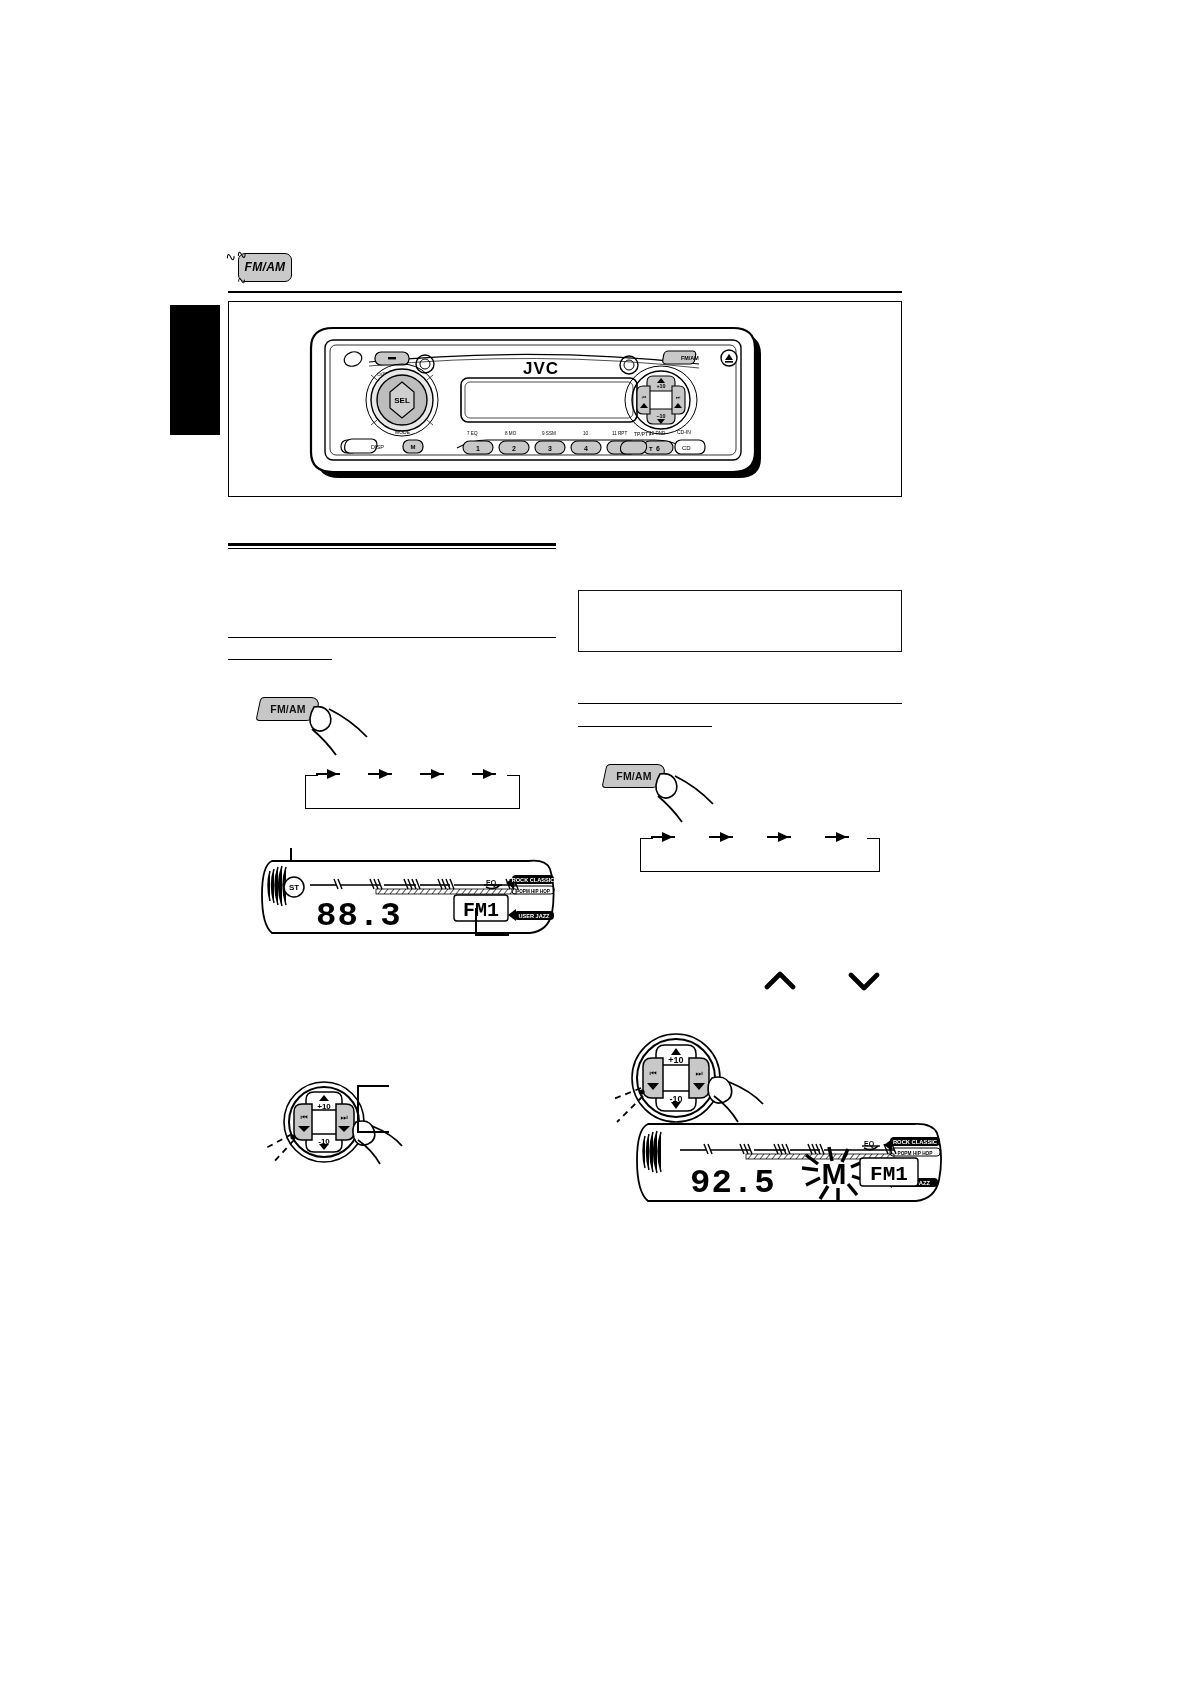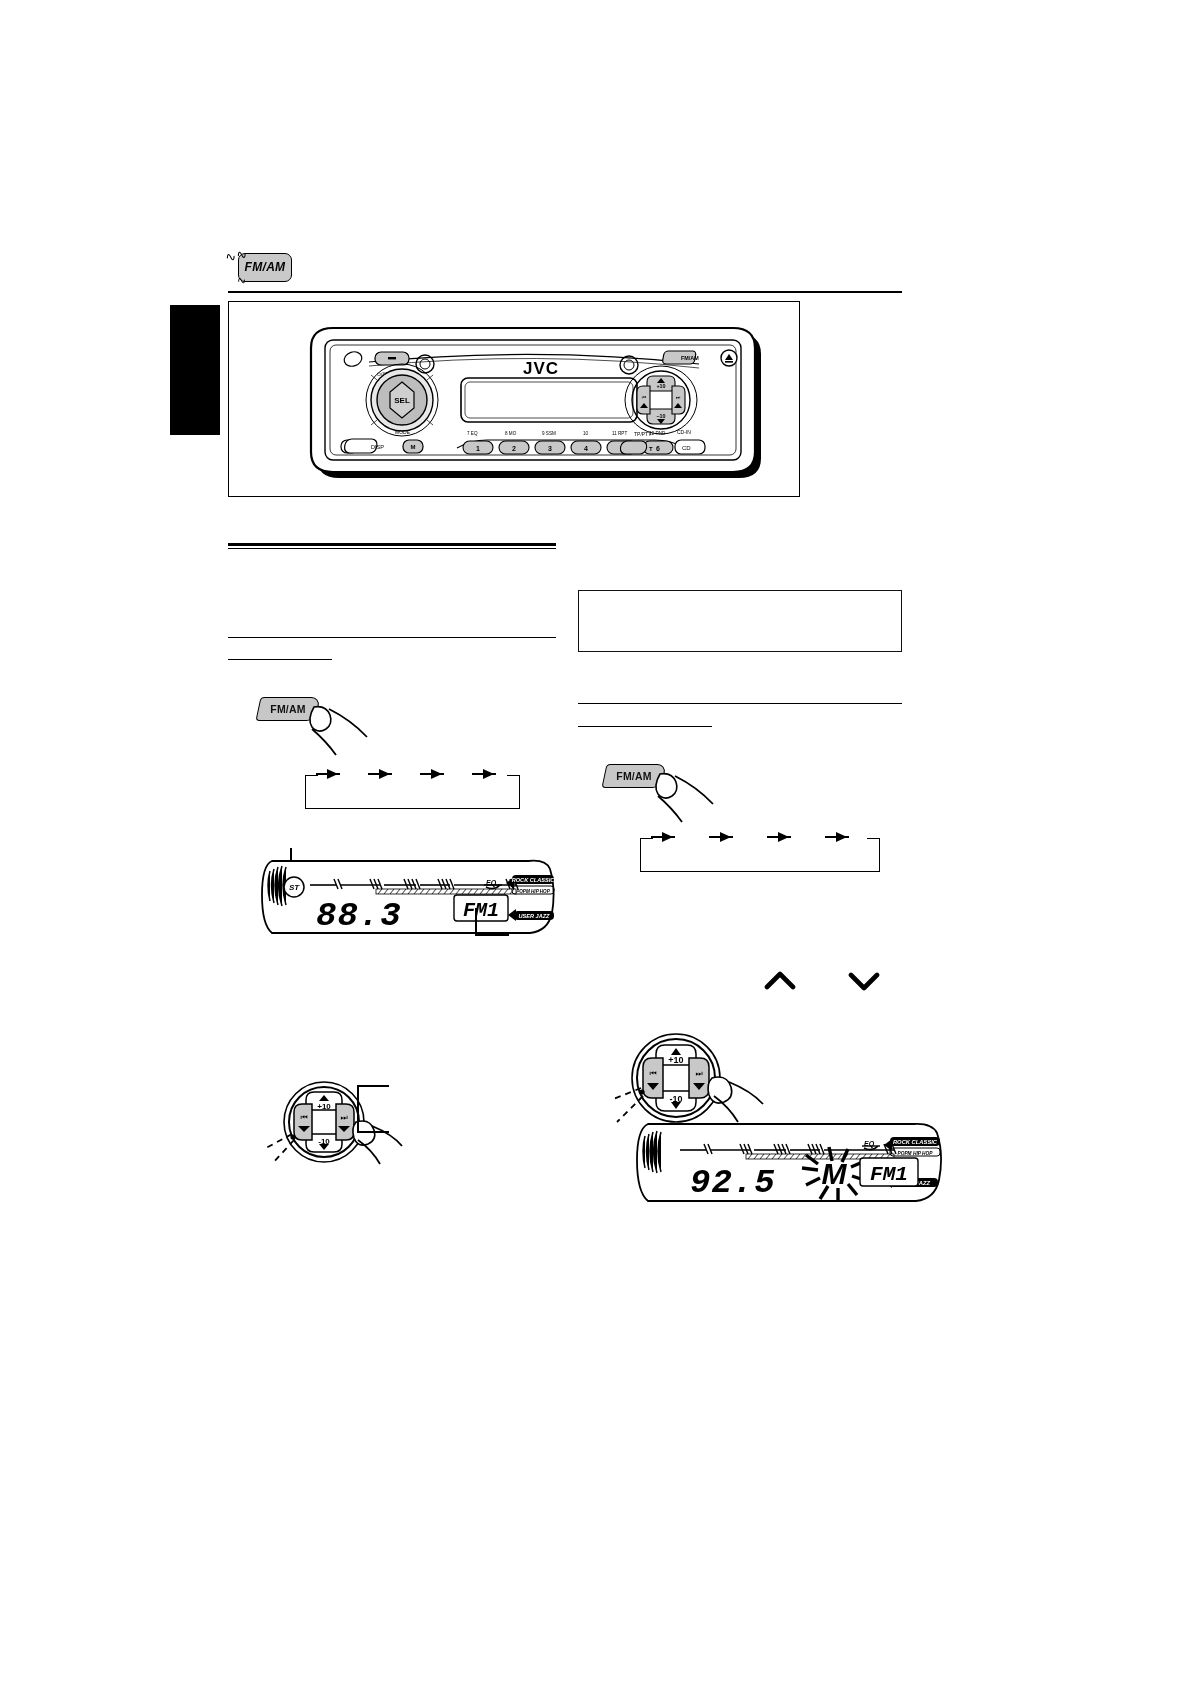--- a/index.html
+++ b/index.html
@@ -14,21 +14,21 @@
   }
 
   
   #top-rule{
     position:absolute;left:228px;top:291px;width:674px;height:0;
     border-top:2.5px solid #000;
   }
 
   
   #unit-box{
-    position:absolute;left:228px;top:301px;width:572px;height:196px;
+    position:absolute;left:228px;top:301px;width:674px;height:196px;
     border:1.4px solid #000;background:#fff;box-sizing:border-box;
   }
 
   
   #rule-left-double{
     position:absolute;left:228px;top:543px;width:328px;height:6px;
   }
   #rule-left-double i{display:block;border-top:3px solid #000;}
   #rule-left-double i+i{margin-top:2px;border-top:1.6px solid #000;}
 
@@ -89,21 +89,21 @@
   .cycle .frame:after{right:0;}
   .cycle .arrow{
     position:absolute;top:-6px;width:0;height:0;
     border-left:11px solid #000;border-top:5px solid transparent;border-bottom:5px solid transparent;
   }
   .cycle .arrow:before{
     content:"";position:absolute;left:-22px;top:-1.2px;width:24px;border-top:2.4px solid #000;
   }
 
   
-  .lcd{position:absolute;font-style:italic;}
+  .lcd{position:absolute;}
   .lcd svg{display:block;}
 
   
   .pad{position:absolute;}
   .pad svg{display:block;}
 
   
   .leader{position:absolute;background:#000;}
 
   

